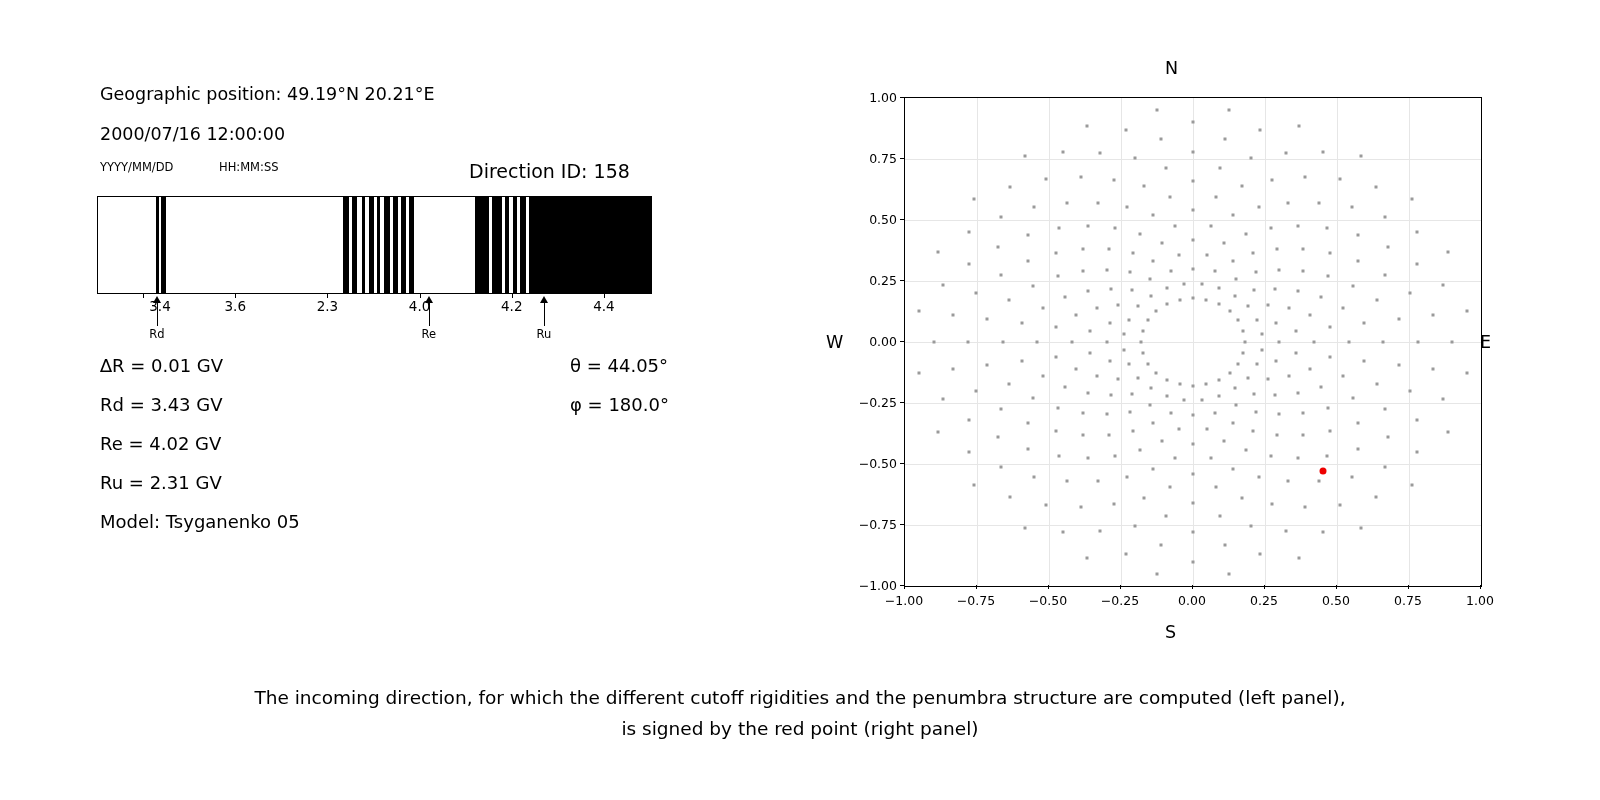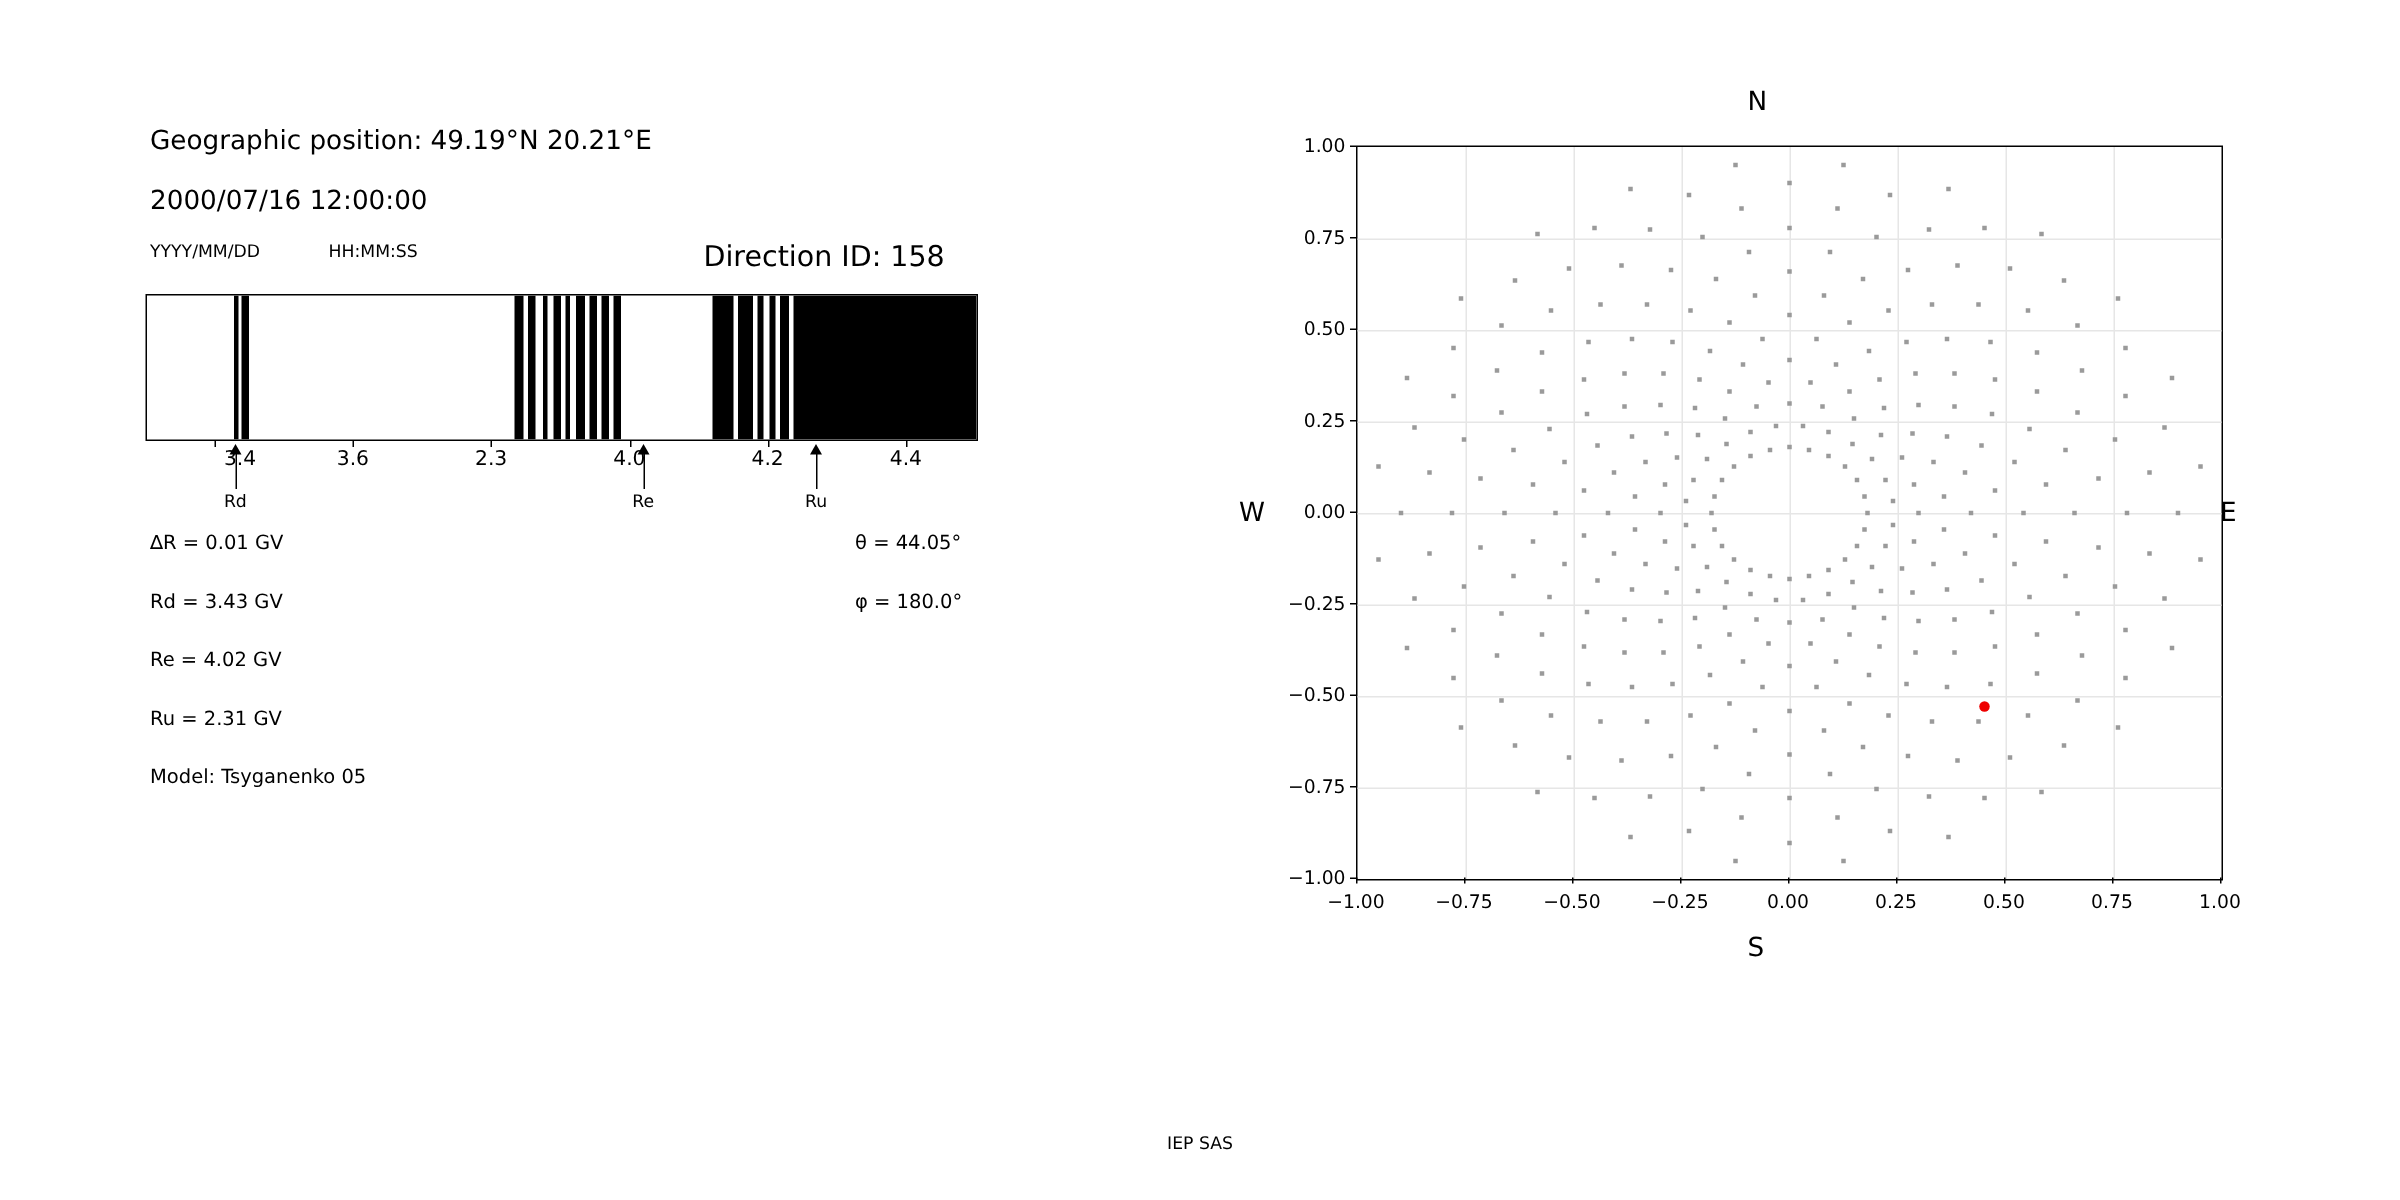--- a/index.html
+++ b/index.html
@@ -109,21 +109,21 @@
   .marker-label {
     position: absolute;
     font-size: 11.5px;
     transform: translateX(-50%);
     white-space: nowrap;
   }
 
   
   .readout {
     position: absolute;
-    font-size: 13px;
+    font-size: 18px;
     white-space: nowrap;
   }
 
   
   .right-panel {
     position: absolute;
     left: 820px; top: 0;
     width: 780px; height: 680px;
   }
   .plot-frame {
@@ -662,14 +662,17 @@
         <div class="xtick" style="left: 444px; top: 585px;"></div>
         <div class="xt" style="left: 516px; top: 593px;">0.50</div>
         <div class="xtick" style="left: 516px; top: 585px;"></div>
         <div class="xt" style="left: 588px; top: 593px;">0.75</div>
         <div class="xtick" style="left: 588px; top: 585px;"></div>
         <div class="xt" style="left: 660px; top: 593px;">1.00</div>
         <div class="xtick" style="left: 660px; top: 585px;"></div>
       </div>
   </div>
 
-  <div class="credit">IEP SAS</div>
+  <div class="caption">
+    <div>The incoming direction, for which the different cutoff rigidities and the penumbra structure are computed (left panel),</div>
+    <div>is signed by the red point (right panel)</div>
+  </div>
 </div>
 
 </body></html>

